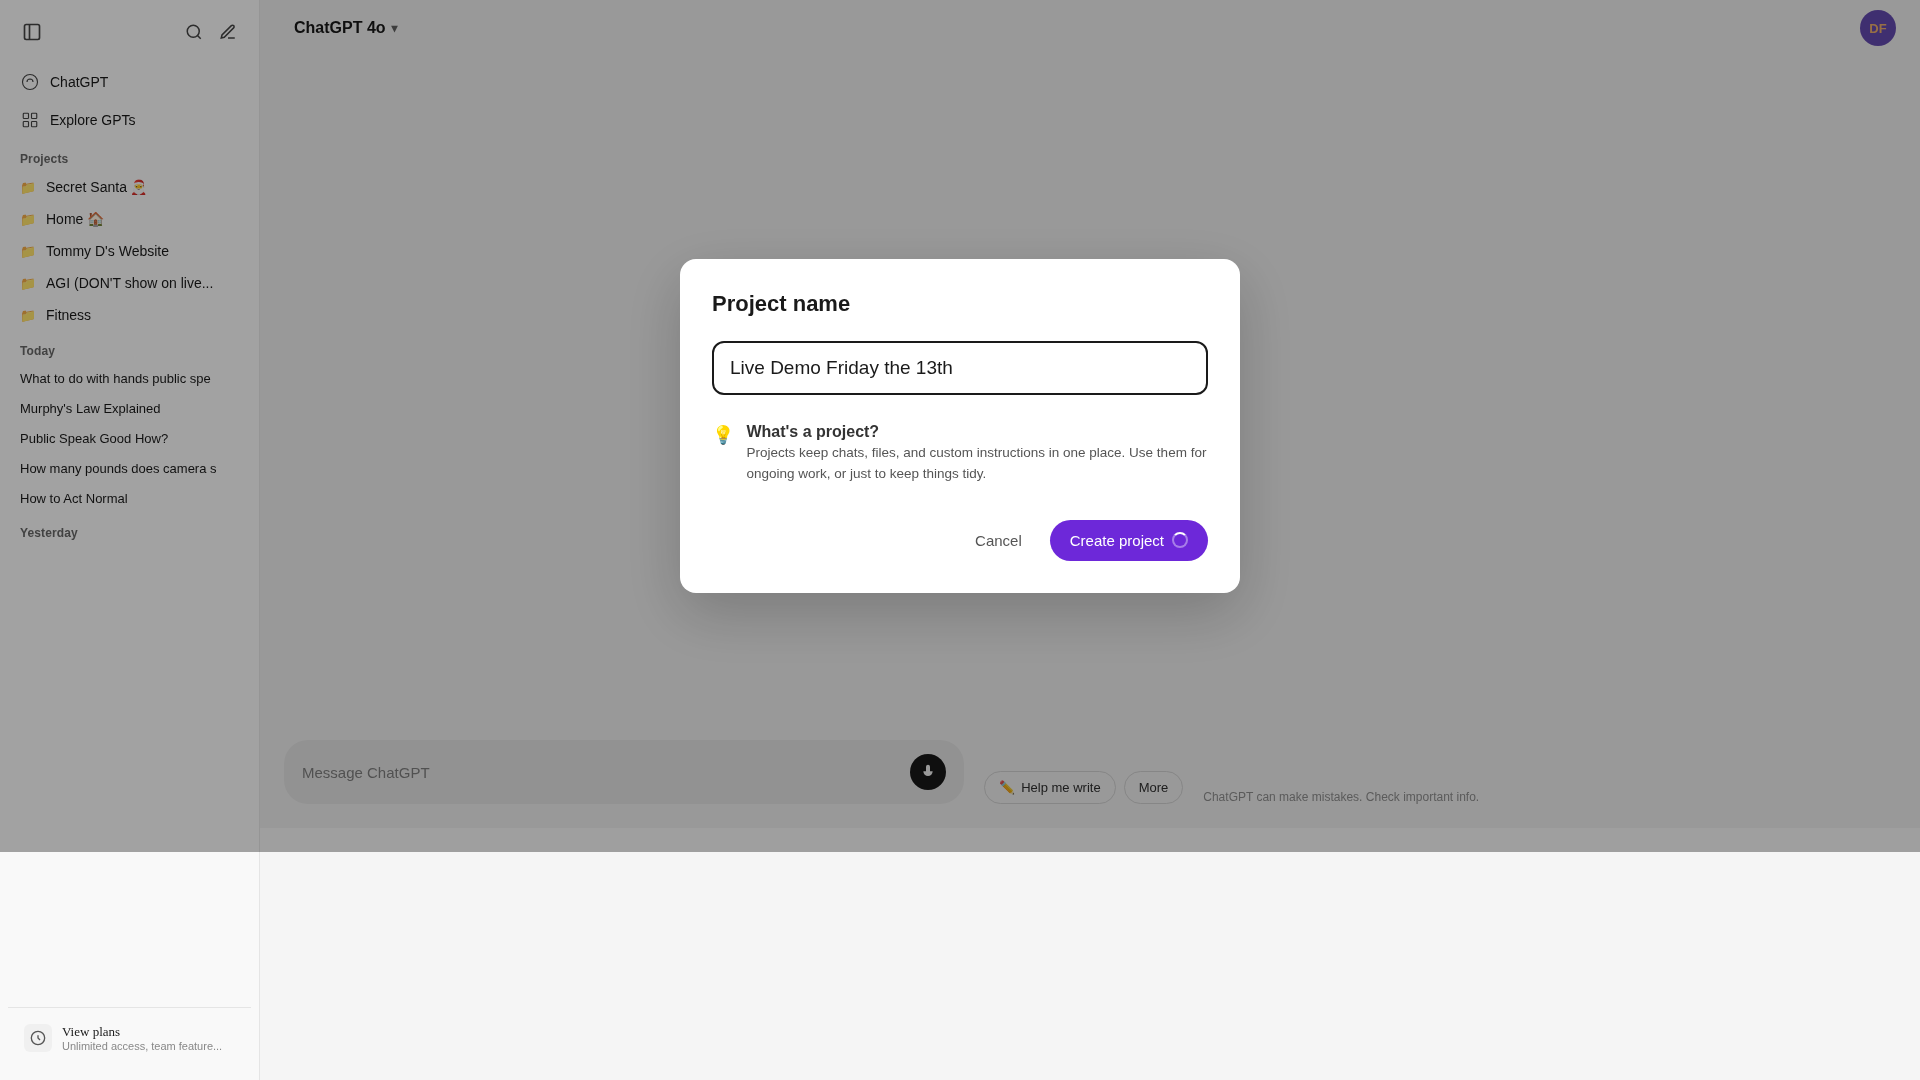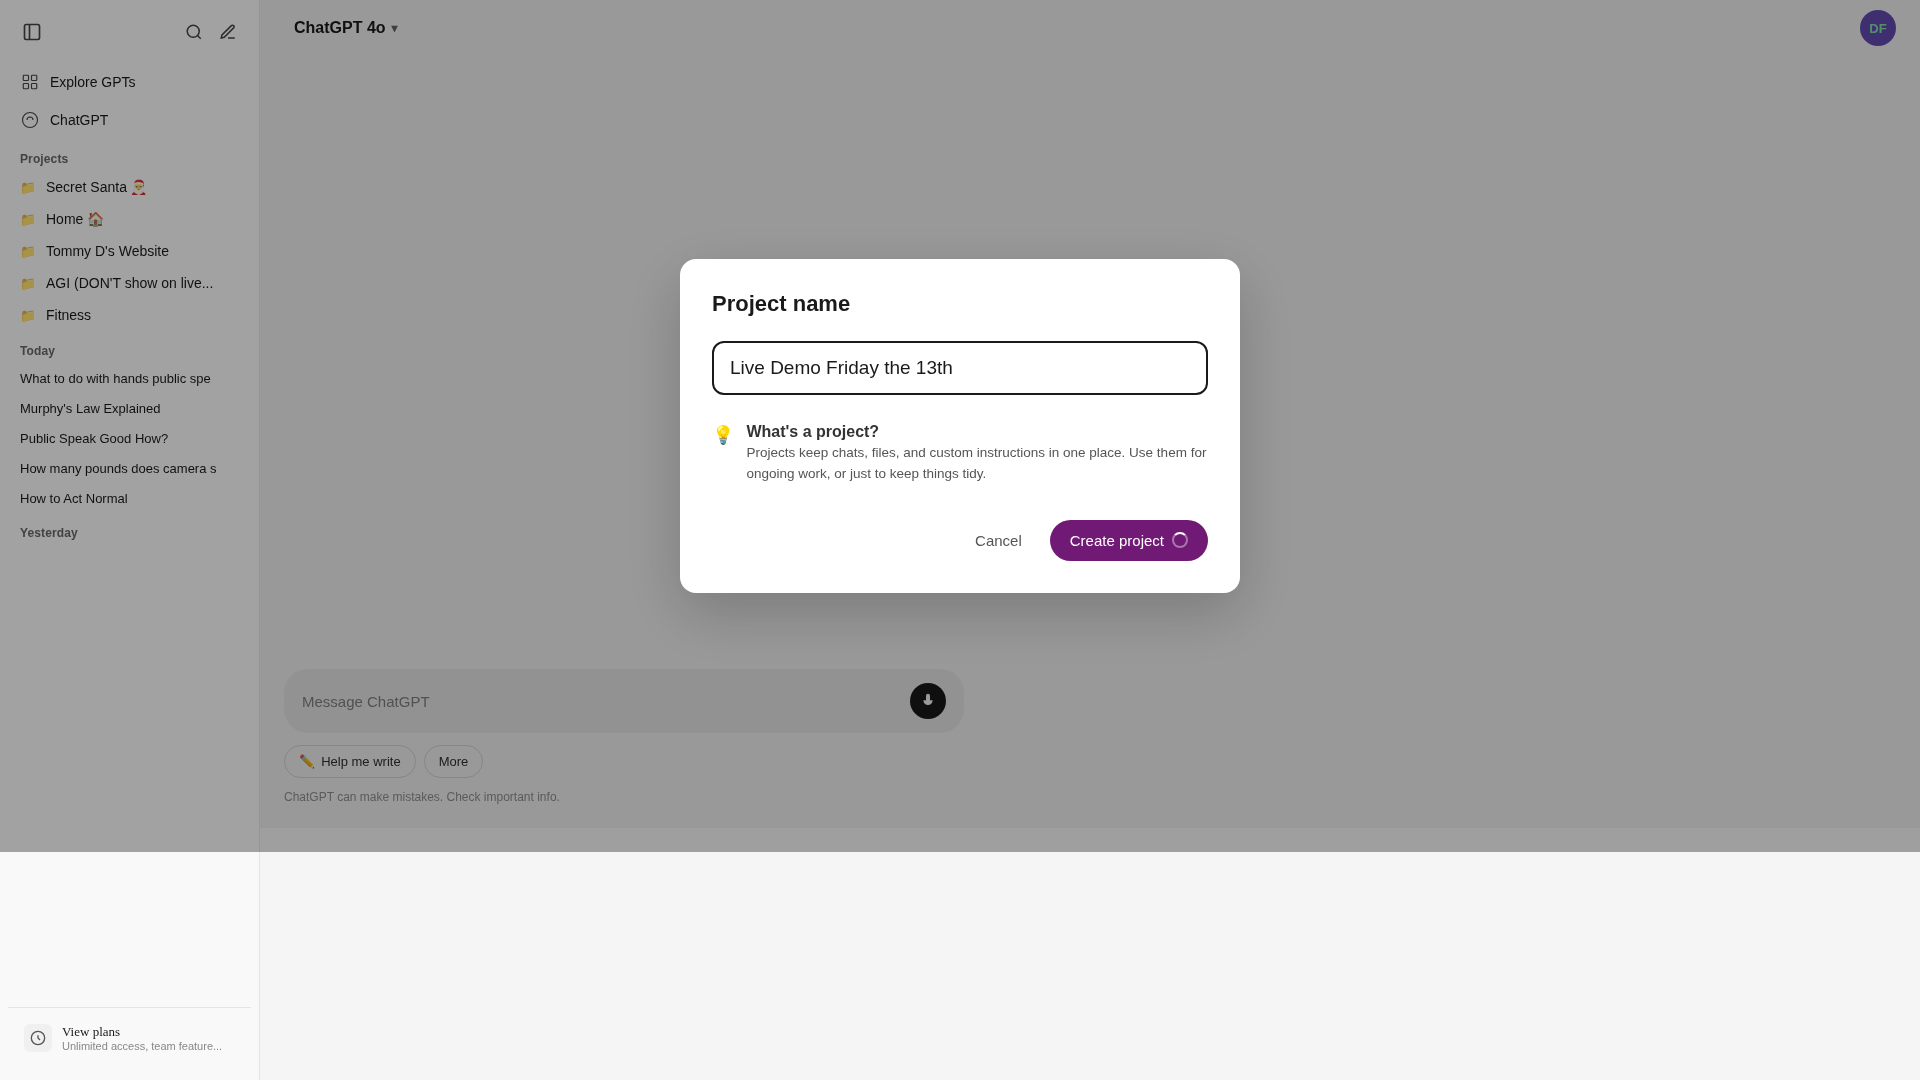--- a/index.html
+++ b/index.html
@@ -174,21 +174,21 @@
     }
 
     .user-avatar {
       width: 36px;
       height: 36px;
       border-radius: 50%;
       background: #6b4fbb;
       display: flex;
       align-items: center;
       justify-content: center;
-      color: #86efac;
+      color: #fdba74;
       font-size: 13px;
       font-weight: 600;
       cursor: pointer;
     }
 
     .main-center {
       flex: 1;
       display: flex;
       flex-direction: column;
       align-items: center;
@@ -199,23 +199,23 @@
     .main-question {
       font-size: 52px;
       font-weight: 600;
       color: #1a1a1a;
       opacity: 0.15;
     }
 
     .main-bottom {
       padding: 16px 24px 24px;
       display: flex;
-      flex-direction: column;
-      align-items: flex-start;
-      gap: 12px;
+      flex-direction: row;
+      align-items: flex-end;
+      gap: 20px;
     }
 
     .input-area {
       width: 680px;
       background: #f5f5f5;
       border-radius: 24px;
       padding: 14px 18px;
       display: flex;
       align-items: center;
       justify-content: space-between;
@@ -346,21 +346,21 @@
       border: none;
       font-size: 15px;
       color: #555;
       cursor: pointer;
       padding: 10px 16px;
       border-radius: 10px;
       font-family: inherit;
     }
 
     .create-btn {
-      background: #701a75;
+      background: #6d28d9;
       color: white;
       border: none;
       padding: 12px 20px;
       border-radius: 24px;
       font-size: 15px;
       font-weight: 500;
       cursor: pointer;
       display: flex;
       align-items: center;
       gap: 8px;
@@ -405,37 +405,37 @@
           <path d="M12 20h9"></path>
             <path d="M16.5 3.5a2.121 2.121 0 013 3L7 19l-4 1 1-4L16.5 3.5z"></path>
         </svg>
       </button>
     </div>
   </div>
 
   <div class="nav-item">
     <span class="nav-icon">
       <svg width="18" height="18" viewBox="0 0 24 24" fill="none" stroke="#444" stroke-width="1.5">
+        <circle cx="12" cy="12" r="10"></circle>
+        <path d="M8 12a4 4 0 018 0"></path>
+        <line x1="12" y1="8" x2="12" y2="8.5" stroke-width="2"></line>
+      </svg>
+    </span>
+    <span>ChatGPT</span>
+  </div>
+  <div class="nav-item">
+    <span class="nav-icon">
+      <svg width="18" height="18" viewBox="0 0 24 24" fill="none" stroke="#444" stroke-width="1.5">
         <rect x="3" y="3" width="7" height="7" rx="1"></rect>
         <rect x="14" y="3" width="7" height="7" rx="1"></rect>
         <rect x="3" y="14" width="7" height="7" rx="1"></rect>
         <rect x="14" y="14" width="7" height="7" rx="1"></rect>
       </svg>
     </span>
     <span>Explore GPTs</span>
-  </div>
-  <div class="nav-item">
-    <span class="nav-icon">
-      <svg width="18" height="18" viewBox="0 0 24 24" fill="none" stroke="#444" stroke-width="1.5">
-        <circle cx="12" cy="12" r="10"></circle>
-        <path d="M8 12a4 4 0 018 0"></path>
-        <line x1="12" y1="8" x2="12" y2="8.5" stroke-width="2"></line>
-      </svg>
-    </span>
-    <span>ChatGPT</span>
   </div>
 
   <div class="section-label">Projects</div>
 
   <div class="project-item">
     <span class="project-dot" style="color:#e84b3a;">📁</span>
     <span>Secret Santa 🎅</span>
   </div>
   <div class="project-item">
     <span class="project-dot" style="color:#27ae60;">📁</span>

